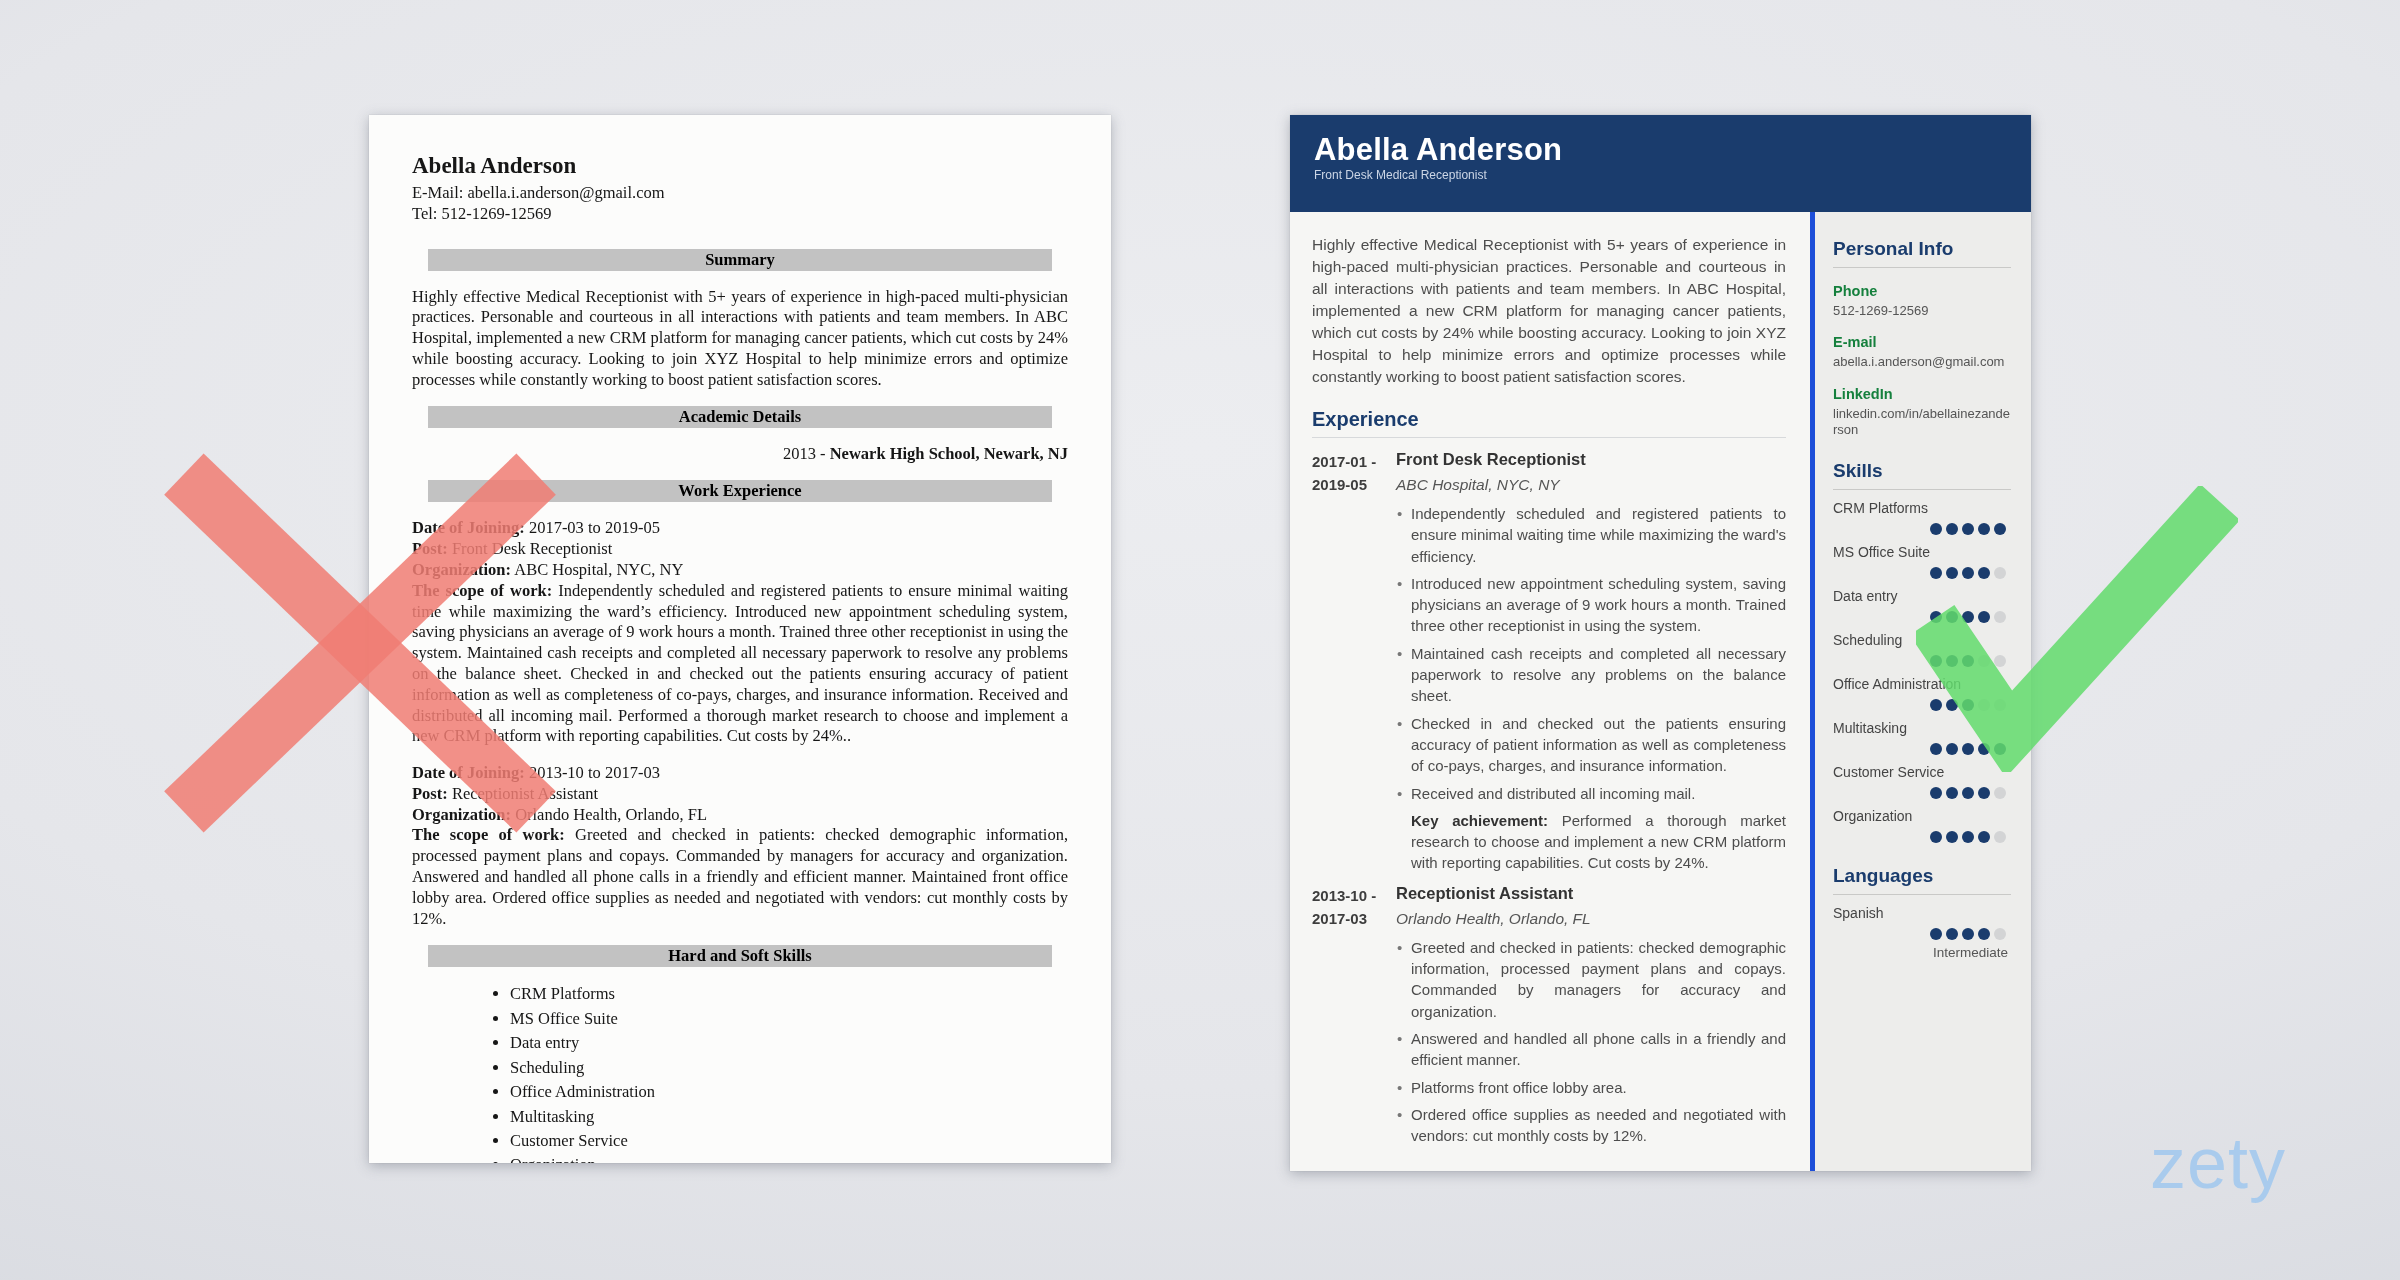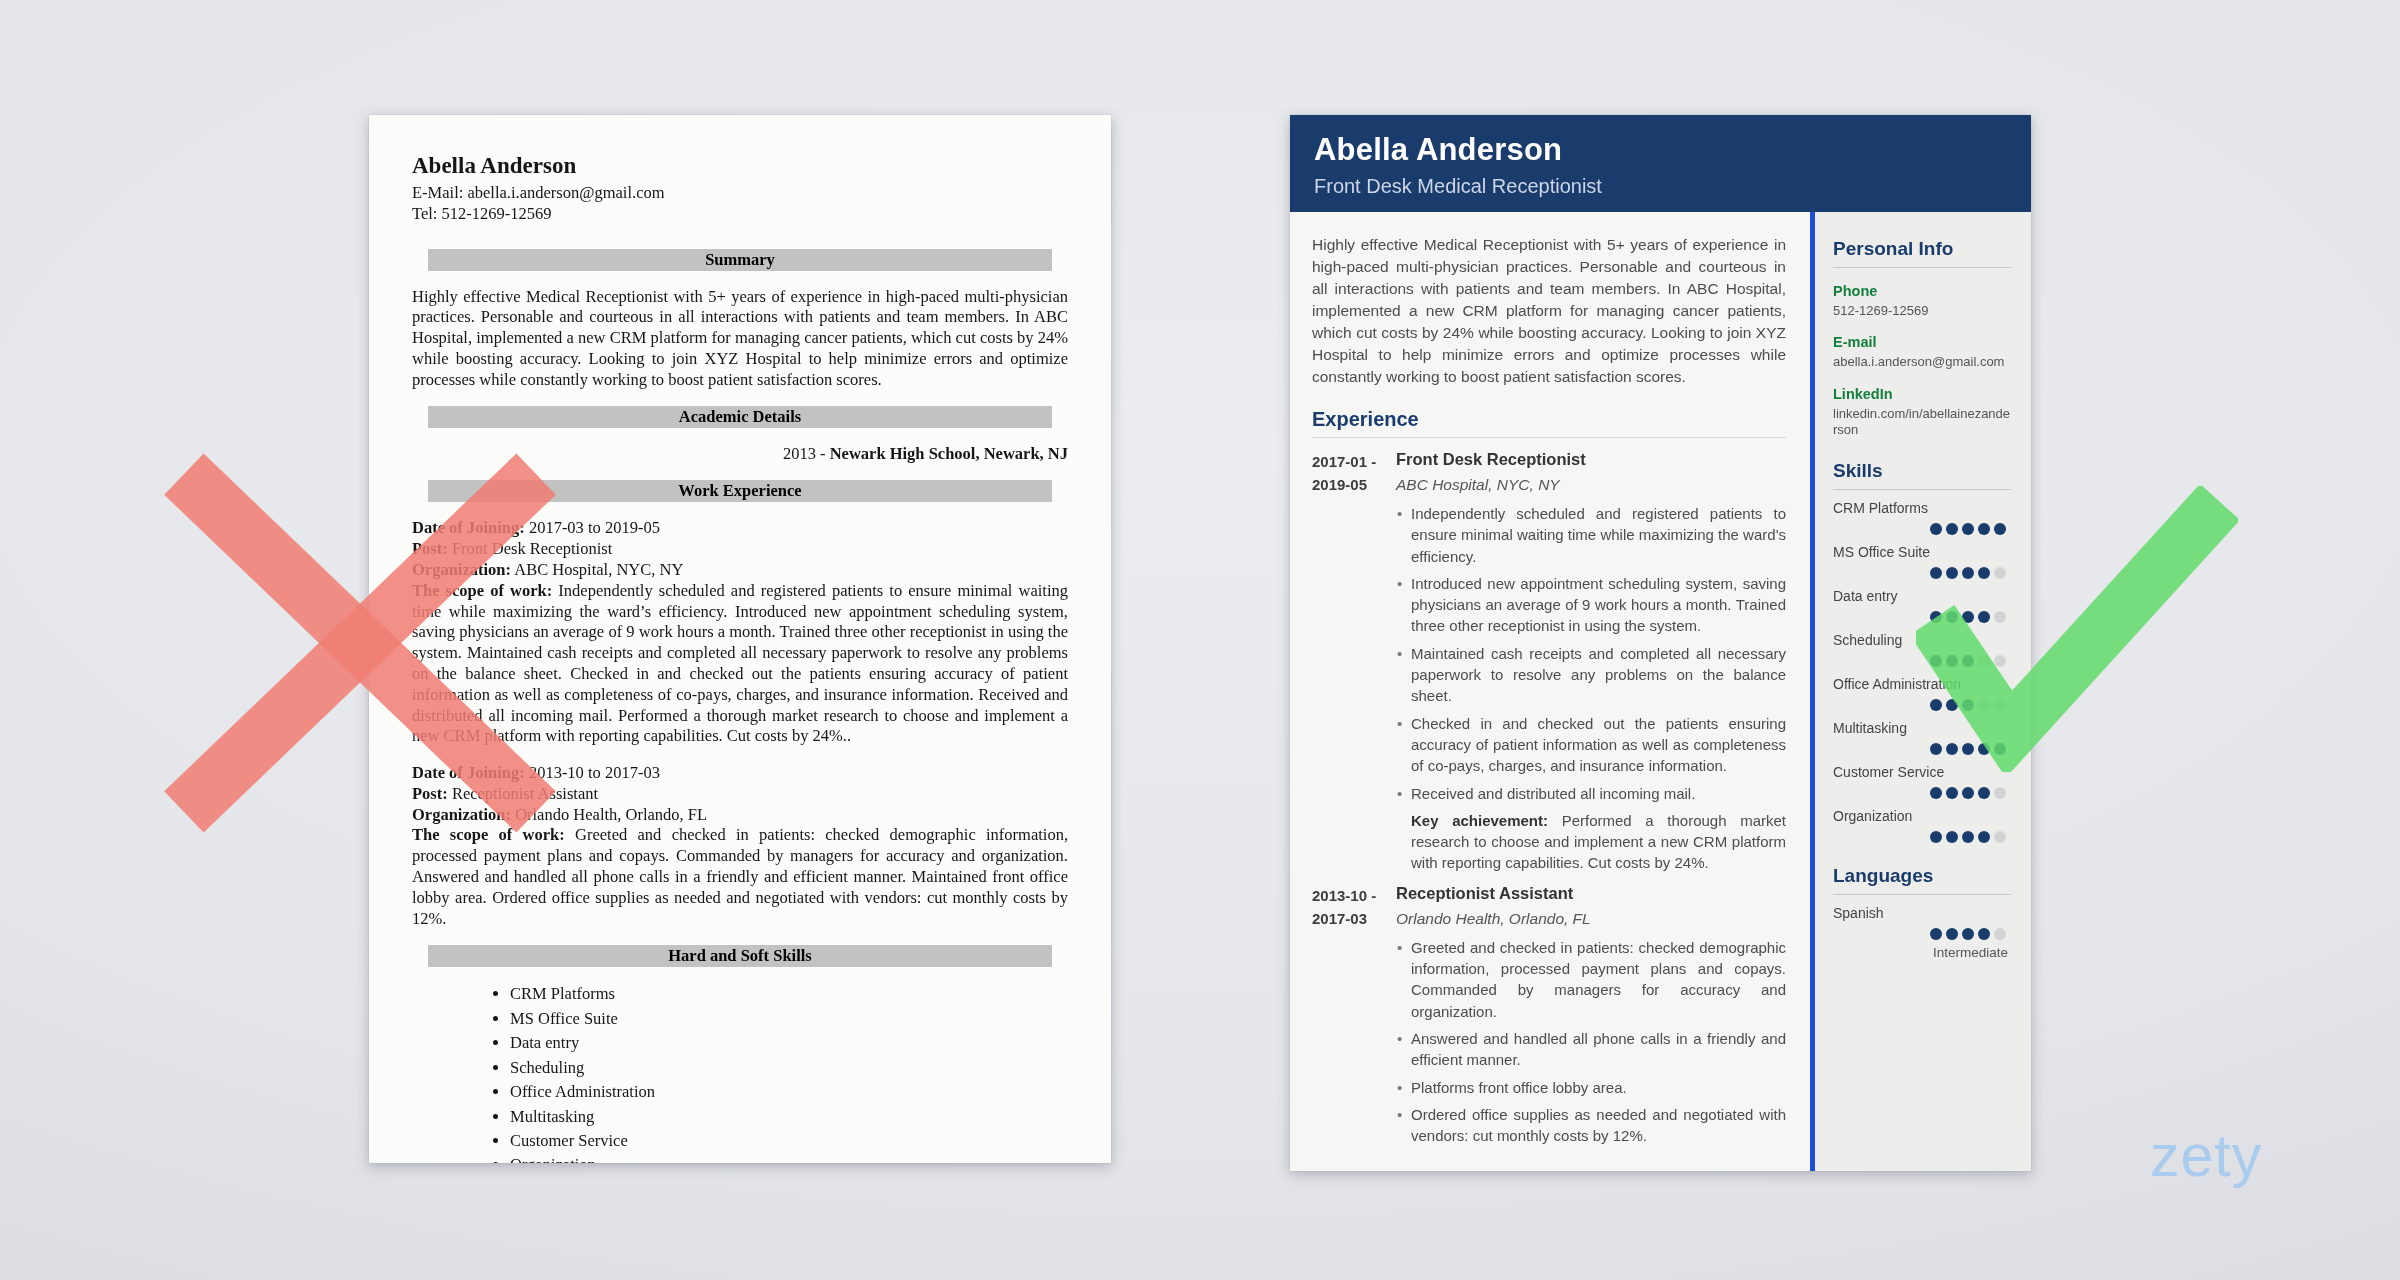--- a/index.html
+++ b/index.html
@@ -25,21 +25,21 @@
   .l-entry{font-size:16.5px;margin:16px 0;text-align:right;}
   ul.l-skills{margin:12px 0 14px;padding-left:98px;font-size:16.5px;line-height:1.3;}
   ul.l-skills li{margin-bottom:3px;}
   
   .page-right{
     position:absolute;left:1290px;top:115px;width:741px;height:1056px;
     background:#f6f6f4;overflow:hidden;font-family:"Liberation Sans", sans-serif;
   }
   .r-header{height:97px;background:var(--accent);color:#fff;padding:17px 24px 0;box-sizing:border-box;}
   .r-name{font-size:31px;font-weight:bold;margin:0;letter-spacing:.2px;}
-  .r-title{font-size:20px;color:var(--subtitle);margin-top:7px;}
+  .r-title{font-size:12px;color:var(--subtitle);}
   .r-body{display:flex;height:959px;}
   .r-main{width:520px;box-sizing:border-box;padding:22px 24px 0 22px;}
   .r-side{flex:1;background:#ededeb;border-left:5px solid #1d4ed8;box-sizing:border-box;padding:26px 20px 0 18px;}
   .r-summary{font-size:15.5px;color:#4d4d4d;line-height:1.42;text-align:justify;margin:0;}
   .r-h{color:var(--accent);font-size:20px;font-weight:bold;margin:20px 0 0;}
   .r-rule{border:none;border-top:1px solid #d7d9db;margin:6px 0 12px;}
   .r-job{display:flex;margin-bottom:6px;}
   .r-dates{width:84px;flex:none;font-size:15px;font-weight:bold;color:#3d3d3d;line-height:1.55;}
   .r-job-main{flex:1;}
   .r-job-title{font-size:16.5px;font-weight:bold;color:#333;margin:0 0 7px;}
@@ -64,21 +64,21 @@
   
   .cross{position:absolute;left:184px;top:474px;width:352px;height:338px;z-index:6;pointer-events:none;}
   .cross .bar{position:absolute;left:50%;top:50%;width:488px;height:57px;background:var(--cross);}
   .cross .bar1{transform:translate(-50%,-50%) rotate(43.8deg);}
   .cross .bar2{transform:translate(-50%,-50%) rotate(-43.8deg);}
   .check{position:absolute;left:1916px;top:486px;z-index:6;pointer-events:none;}
   .check polyline{stroke:var(--check);fill:none;stroke-width:54;}
   
   .logo{
     position:absolute;left:2150px;top:1122px;z-index:2;
-    font-family:"Liberation Sans", sans-serif;font-size:59px;color:var(--logo);letter-spacing:1px;
+    font-family:"Liberation Sans", sans-serif;font-size:72px;color:var(--logo);letter-spacing:1px;
   }
 </style>
 </head>
 <body>
 
 <div class="stage">
 
   <div class="page page-left">
     <h1 class="lp-name">Abella Anderson</h1>
     <div class="lp-contact">

